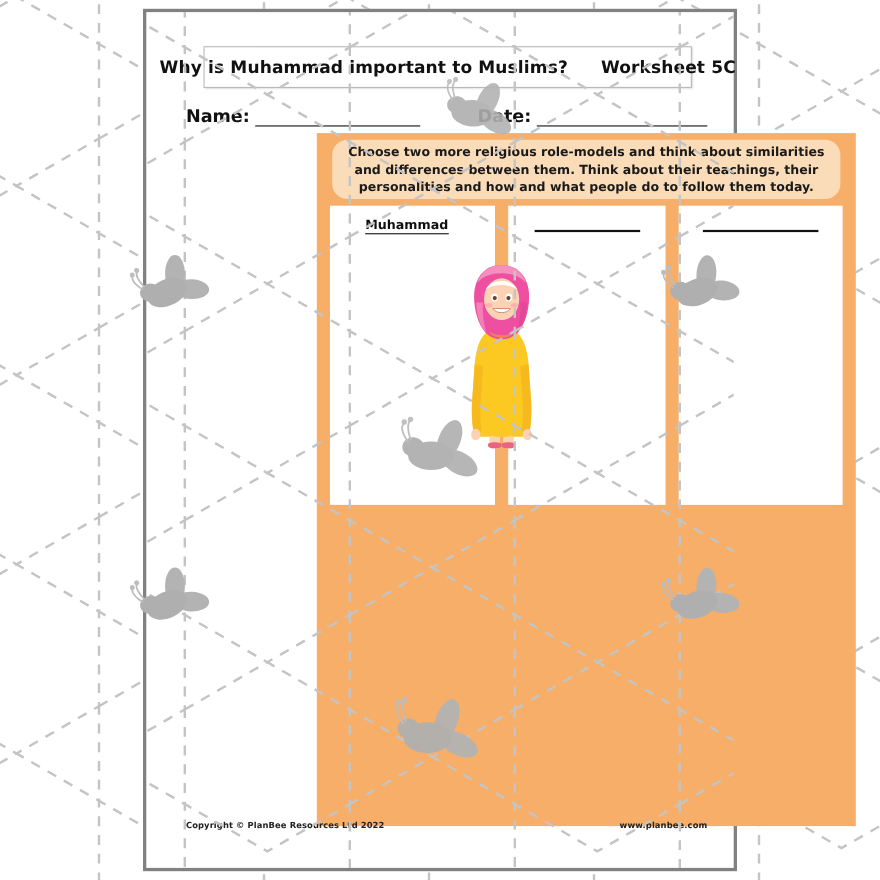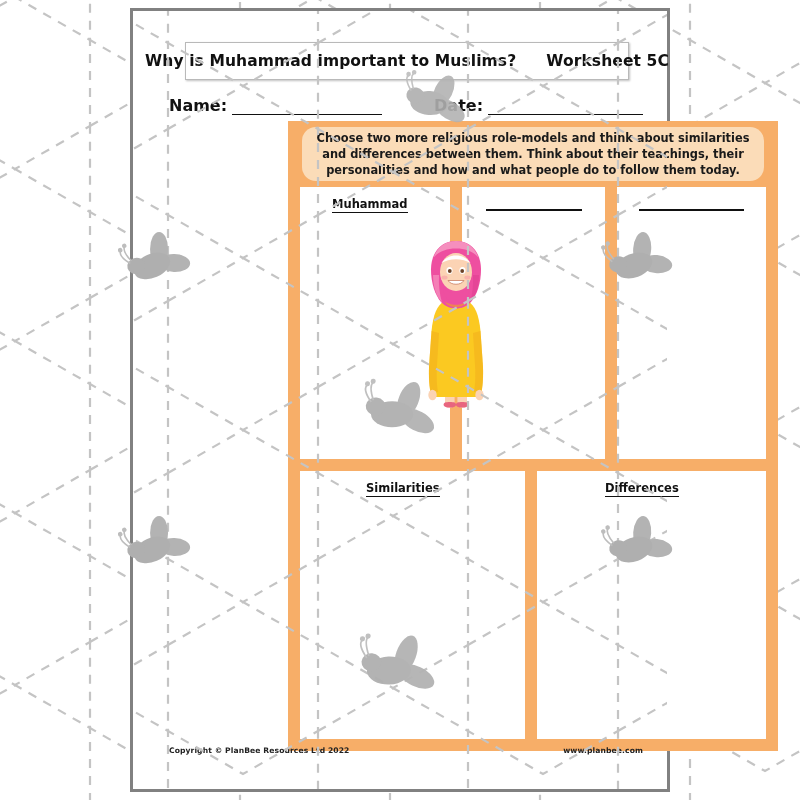--- a/index.html
+++ b/index.html
@@ -181,27 +181,21 @@
     </div>
 
     <div class="cell" id="cell-2">
       <span class="blank-rule" style="left:24px;width:96px;"></span>
     </div>
 
     <div class="cell" id="cell-3">
       <span class="blank-rule" style="left:22px;width:105px;"></span>
     </div>
 
-    <div class="cell" id="cell-4">
-      <span class="cell-head underlined" style="left:66px;">Similarities</span>
-    </div>
-
-    <div class="cell" id="cell-5">
-      <span class="cell-head underlined" style="left:68px;">Differences</span>
-    </div>
+
   </div>
 
   <div id="character">
     <svg viewBox="0 0 70 170" xmlns="http://www.w3.org/2000/svg">
 
       <path d="M23.5,62 C16,66 12,76 10.5,92 L8,128 C7.6,143 9,152 10.5,158
                L59.5,158 C61,152 62.4,143 62,128 L59.5,92 C58,76 54,66 46.5,62 Z" fill="#FBC921"></path>
 
       <path d="M10.5,92 L8,128 C7.6,141 8.4,148 9.6,153 L17,153
                C15.6,146 15.4,136 16,126 L18,94 Z" fill="#F2AD1E" opacity=".55"></path>

